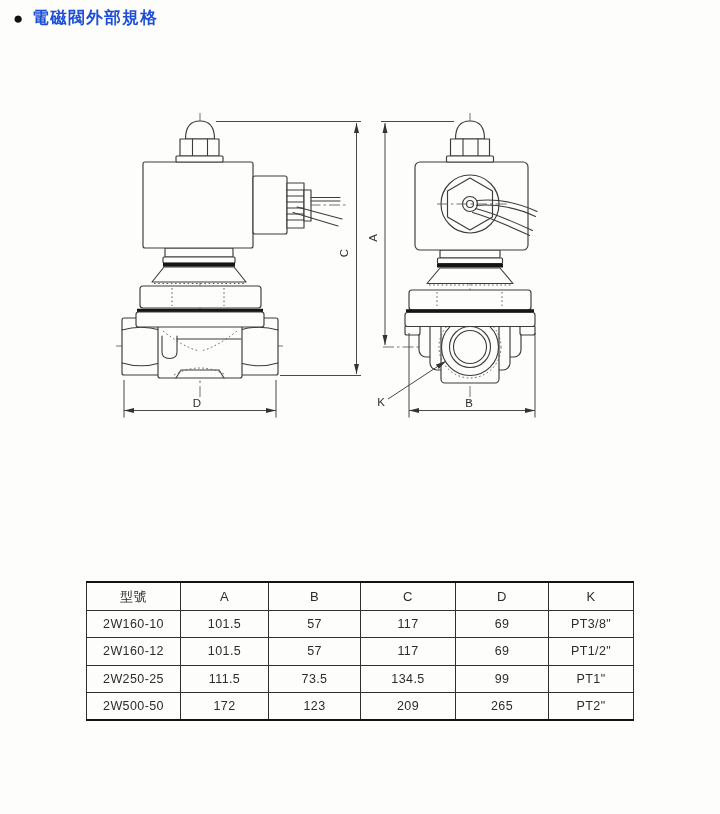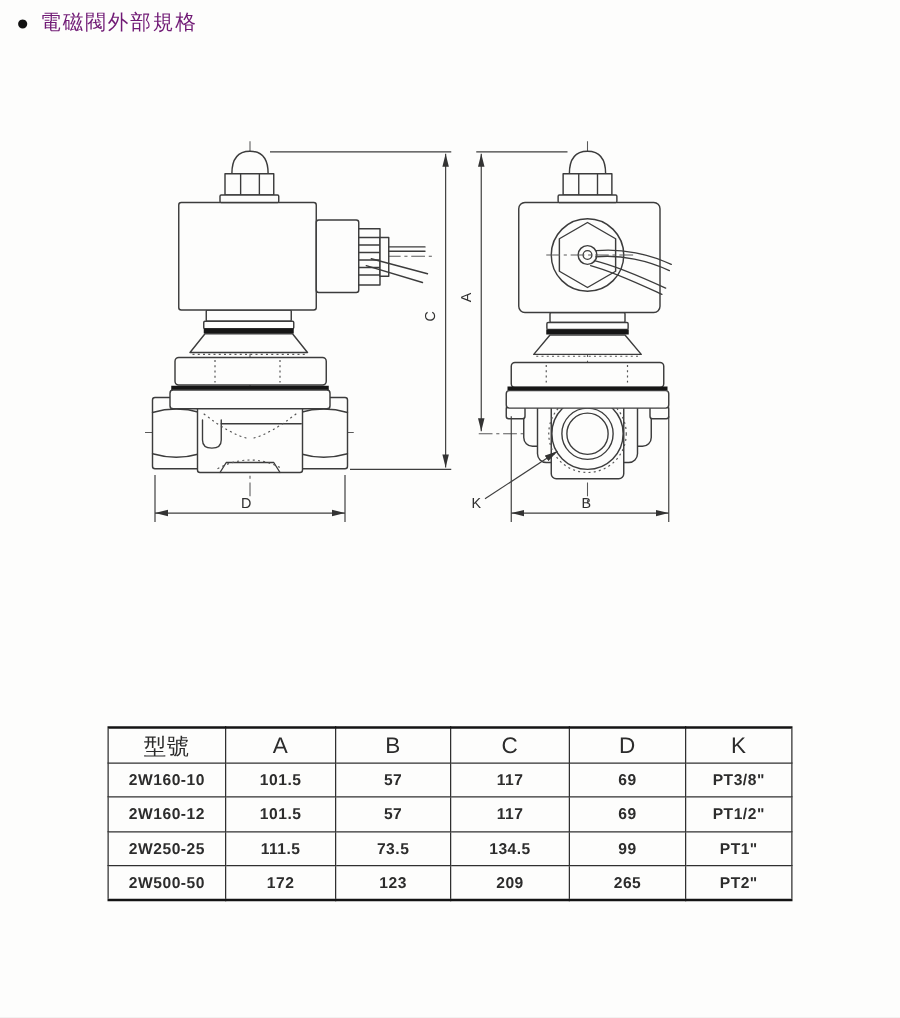--- a/index.html
+++ b/index.html
@@ -1,39 +1,39 @@
 <!DOCTYPE html>
 <html><head>
 <meta charset="utf-8">
 <style>
   html,body{margin:0;padding:0;background:#e9e9e9;}
   .page{position:relative;width:720px;height:814px;background:#fdfdfc;overflow:hidden;
         font-family:"Liberation Sans",sans-serif;}
   
   .title{position:absolute;left:13px;top:7px;display:flex;align-items:center;gap:9px;}
   .bullet{font-size:17px;line-height:1;color:#111;}
-  .title-text{font-size:16.5px;font-weight:400;letter-spacing:1.5px;color:#701a75;}
+  .title-text{font-size:16.5px;font-weight:700;letter-spacing:1.5px;color:#1d4ed8;}
   
   .drawing{position:absolute;left:0;top:0;width:720px;height:470px;}
   .ln{stroke:#3c3c3c;stroke-width:1.1;fill:none;stroke-linecap:round;stroke-linejoin:round;}
   .fw{stroke:#3c3c3c;stroke-width:1.15;fill:#fdfdfc;stroke-linejoin:round;}
   .thick{stroke:#161616;stroke-width:4;fill:none;}
   .thick2{stroke:#161616;stroke-width:3.2;fill:none;}
   .cl{stroke:#5a5a5a;stroke-width:.85;fill:none;stroke-dasharray:11 3 2.5 3;}
   .dot{stroke:#555;stroke-width:.95;fill:none;stroke-dasharray:1.6 2.6;}
   .dim{stroke:#3e3e3e;stroke-width:.95;fill:none;}
   .dimtxt{font-family:"Liberation Sans",sans-serif;font-size:11.5px;fill:#2f2f2f;}
   
   .spec-table{position:absolute;left:86px;top:581px;width:547px;border-collapse:collapse;
       table-layout:fixed;font-size:12.5px;color:#2c2c2c;
       border:1.3px solid #262626;border-top:2.6px solid #141414;border-bottom:2.6px solid #141414;}
   .spec-table th,.spec-table td{border:1.3px solid #303030;text-align:center;vertical-align:middle;
       font-weight:400;padding:0;letter-spacing:.4px;overflow:hidden;white-space:nowrap;}
-  .spec-table th{height:27px;font-size:18px;}
-  .spec-table td{height:26.3px;font-weight:bold;}
+  .spec-table th{height:27px;font-size:13px;}
+  .spec-table td{height:26.3px;}
 </style>
 </head>
 <body>
 
 <div class="page">
 
   <div class="title">
     <span class="bullet">●</span>
     <span class="title-text">電磁閥外部規格</span>
   </div>

